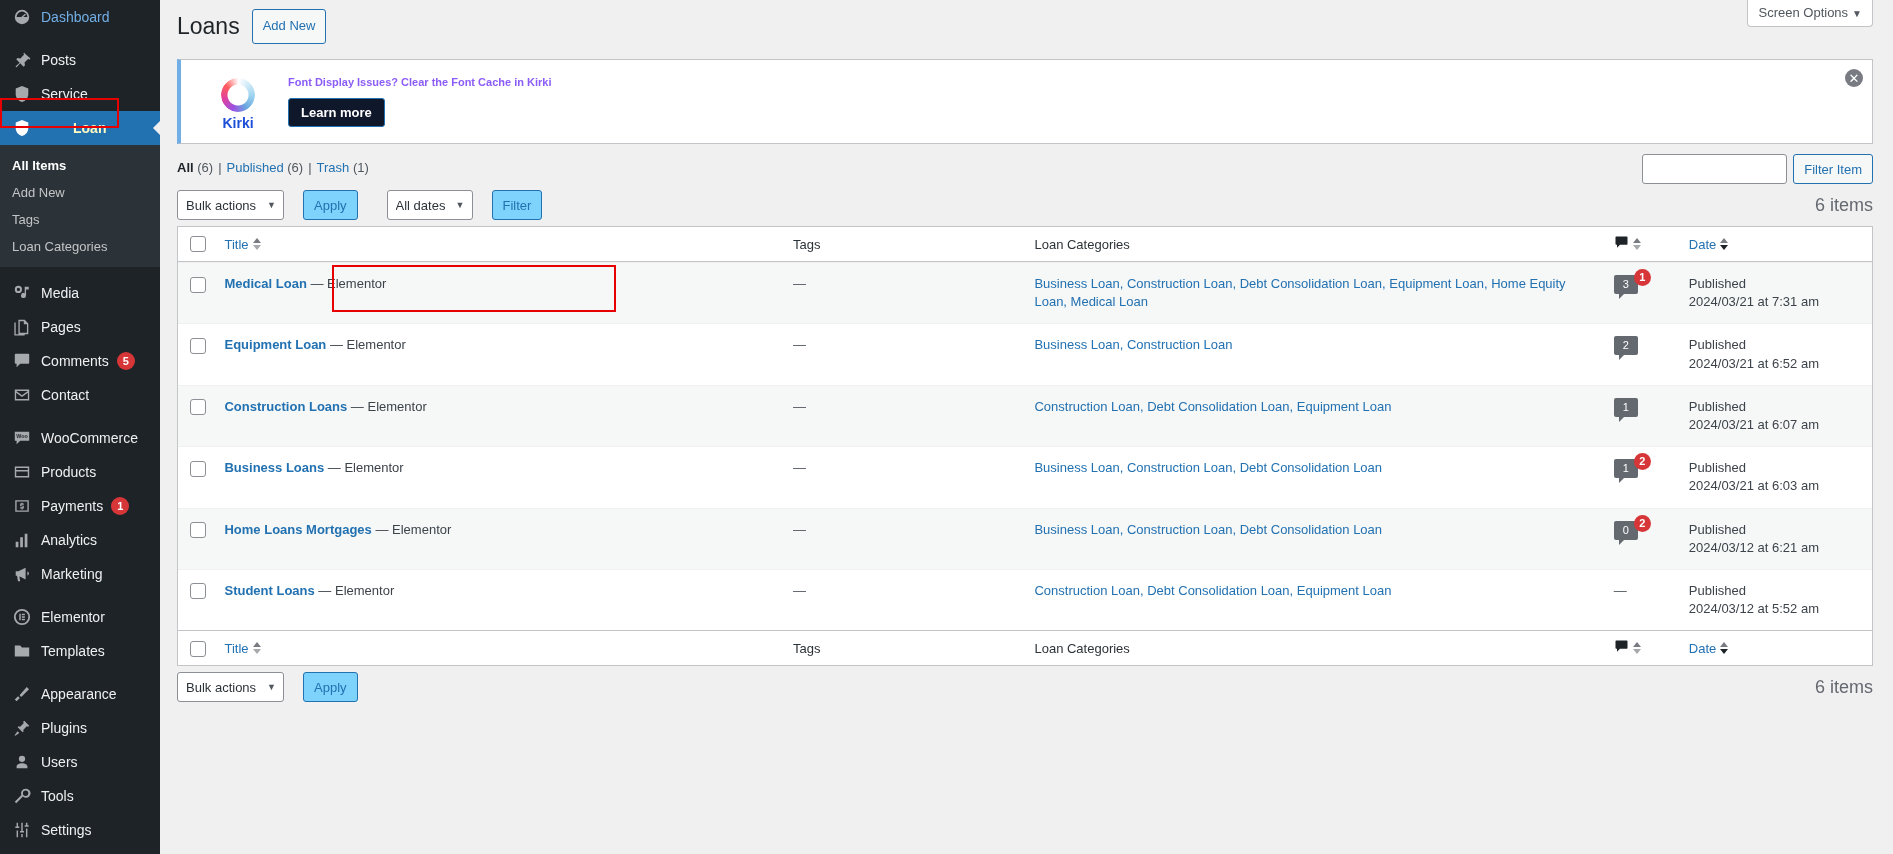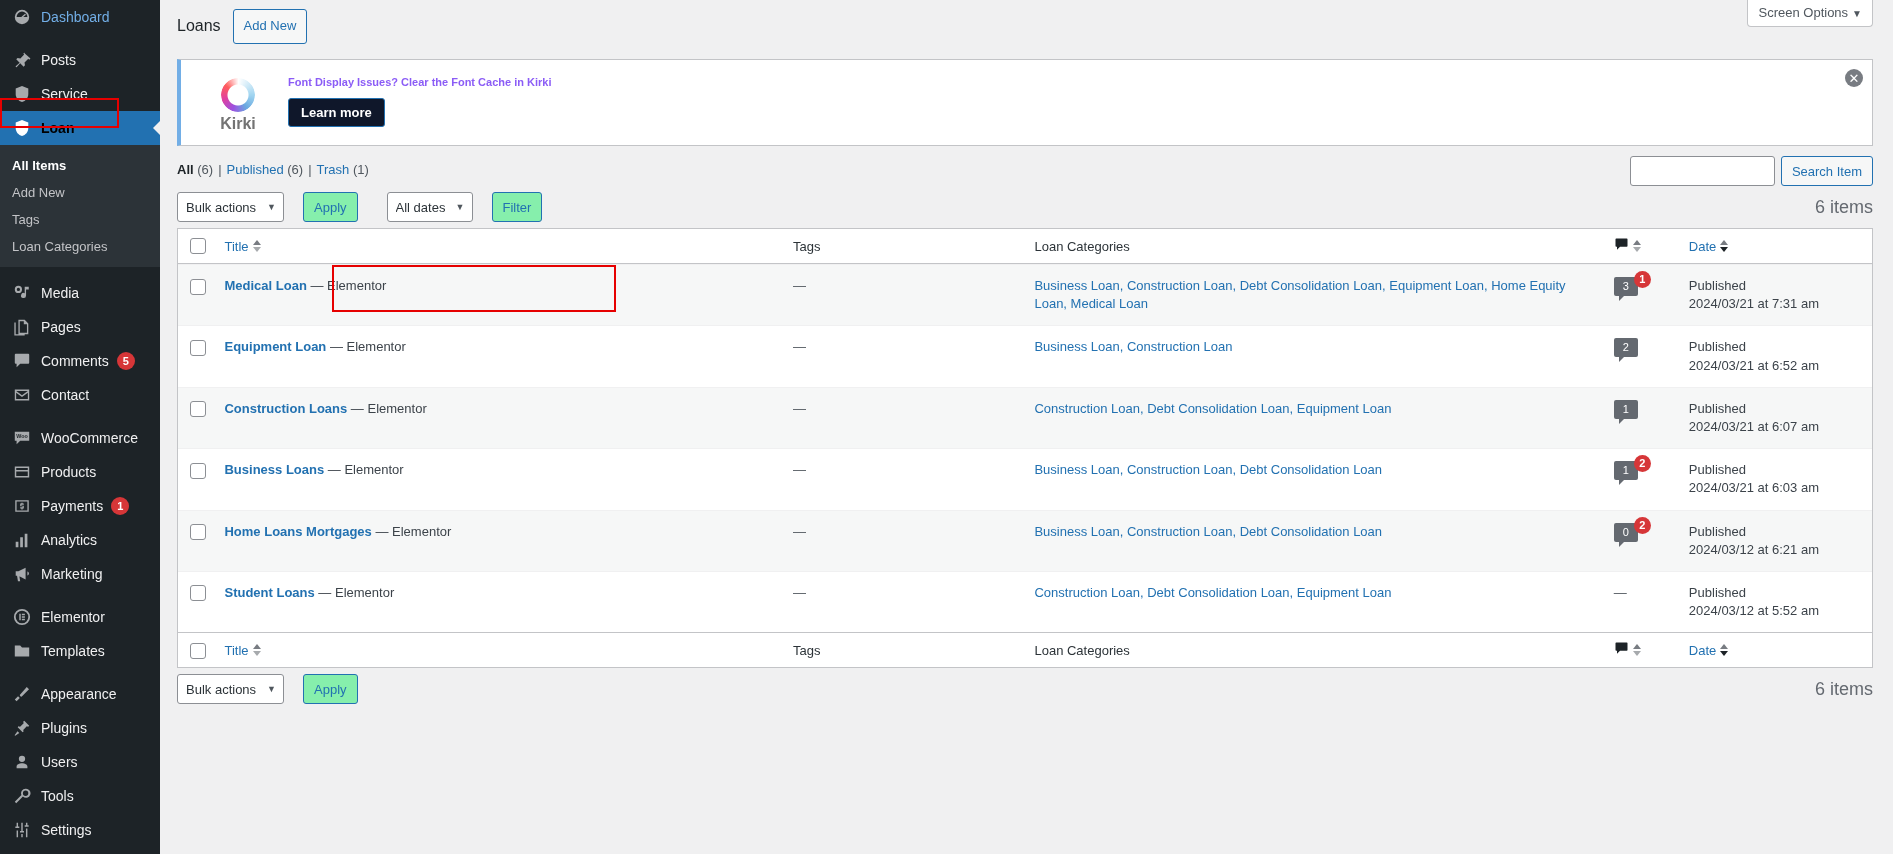--- a/index.html
+++ b/index.html
@@ -35,21 +35,21 @@
   }
   .menu-item .mi-icon {
     width: 20px; height: 20px; margin-right: 9px;
     display: inline-flex; align-items: center; justify-content: center;
     color: #a7aaad; flex: 0 0 20px;
   }
   .menu-item .mi-icon svg { width: 18px; height: 18px; fill: currentColor; display:block; }
   .menu-item .mi-label { white-space: nowrap; }
   .menu-item.is-dashboard .mi-label { color: #72aee6; }
   .menu-item.is-current {
-    background: #2271b1; color: #000000; font-weight: 600;
+    background: #2271b1; color: #fef9c3; font-weight: 600; gap: 32px;
   }
   .menu-item.is-current .mi-icon { color: #fff; }
   .menu-sep { height: 9px; }
   .mi-badge {
     display: inline-flex; align-items: center; justify-content: center;
     min-width: 18px; height: 18px; padding: 0 6px;
     margin-left: 8px; border-radius: 9px;
     background: #d63638; color: #fff;
     font-size: 11px; font-weight: 600; line-height: 1;
   }
@@ -86,21 +86,21 @@
     position: absolute; right: 20px; top: 0;
     background: #fff; border: 1px solid #c3c4c7; border-top: none;
     border-radius: 0 0 4px 4px;
     padding: 5px 10px 6px 10px;
     font-size: 13px; color: #50575e; cursor: pointer;
   }
   .screen-meta .caret { font-size: 10px; margin-left: 4px; }
 
   
   .page-head { display: flex; align-items: center; padding: 9px 0 4px 0; }
-  .page-title { font-size: 16px; font-weight: 400; color: #1d2327; line-height: 1.3; margin: 0; }
+  .page-title { font-size: 23px; font-weight: 400; color: #1d2327; line-height: 1.3; margin: 0; }
   .page-title-action {
     margin-left: 12px; padding: 3px 10px 4px 10px;
     border: 1px solid #2271b1; border-radius: 3px;
     color: #2271b1; background: #f6f7f7; font-size: 13px;
     line-height: 2; cursor: pointer;
   }
 
   
   .notice {
     background: #fff; border: 1px solid #c3c4c7;
@@ -112,21 +112,21 @@
     width: 90px; flex: 0 0 90px; text-align: center;
     padding-top: 6px;
   }
   .kirki-ring {
     width: 34px; height: 34px; border-radius: 50%;
     margin: 0 auto 3px auto;
     background: conic-gradient(from 200deg, #9b51e0, #e040a0, #ff5c5c, #ffffff 45%, #9fd4f0 70%, #6aa9e0, #9b51e0);
     -webkit-mask: radial-gradient(circle, transparent 10px, #000 11px);
             mask: radial-gradient(circle, transparent 10px, #000 11px);
   }
-  .kirki-name { font-size: 16px; font-weight: 700; color: #737373; }
+  .kirki-name { font-size: 14px; font-weight: 700; color: #1d4ed8; }
   .notice-body { flex: 1; padding-left: 5px; }
   .notice-title { font-size: 11px; font-weight: 700; color: #8b5cf6; margin: 4px 0 10px 0; }
   .notice-desc { font-size: 13px; color: #3c434a; line-height: 1.5; margin: 0 0 16px 0; }
   .notice-desc b { font-weight: 700; }
   .btn-primary {
     display: inline-block; background: #0f172a; color: #fff;
     border: 1px solid #2271b1; border-radius: 3px;
     padding: 6px 12px; font-size: 13px; font-weight: 600; cursor: pointer;
   }
   .notice-dismiss {
@@ -181,21 +181,21 @@
     font-family: "Liberation Sans", sans-serif;
     line-height: 1; cursor: pointer;
   }
   .wp-select .arrow {
     position: absolute; right: 8px; top: 50%; transform: translateY(-50%);
     pointer-events: none; color: #50575e; font-size: 9px;
   }
   .btn-secondary {
     height: 30px; margin-left: 6px; padding: 0 10px;
     border: 1px solid #2271b1; border-radius: 3px;
-    background: #86efac; color: #2271b1; font-size: 13px; cursor: pointer;
+    background: #7dd3fc; color: #2271b1; font-size: 13px; cursor: pointer;
     font-family: "Liberation Sans", sans-serif;
   }
   .displaying-num { font-size: 18px; color: #646970; margin-left: auto; }
 
   
   table.wp-list-table {
     width: 100%; border-collapse: separate; border-spacing: 0;
     background: #fff; border: 1px solid #c3c4c7;
     clear: both; font-size: 13px;
   }
@@ -499,21 +499,21 @@
           </li>
           <li class="sep">|</li>
           <li>
             <a>Trash</a>
             <span class="count">(1)</span>
           </li>
         </ul>
 
         <div class="search-box">
           <input type="search" value="" placeholder="" style="">
-          <button class="btn-search">Search Item</button>
+          <button class="btn-search">Filter Item</button>
         </div>
       </div>
 
       <div class="tablenav top">
         <span class="wp-select">
           <select>
             <option>Bulk actions</option>
           </select>
           <span class="arrow">▼</span>
         </span>

